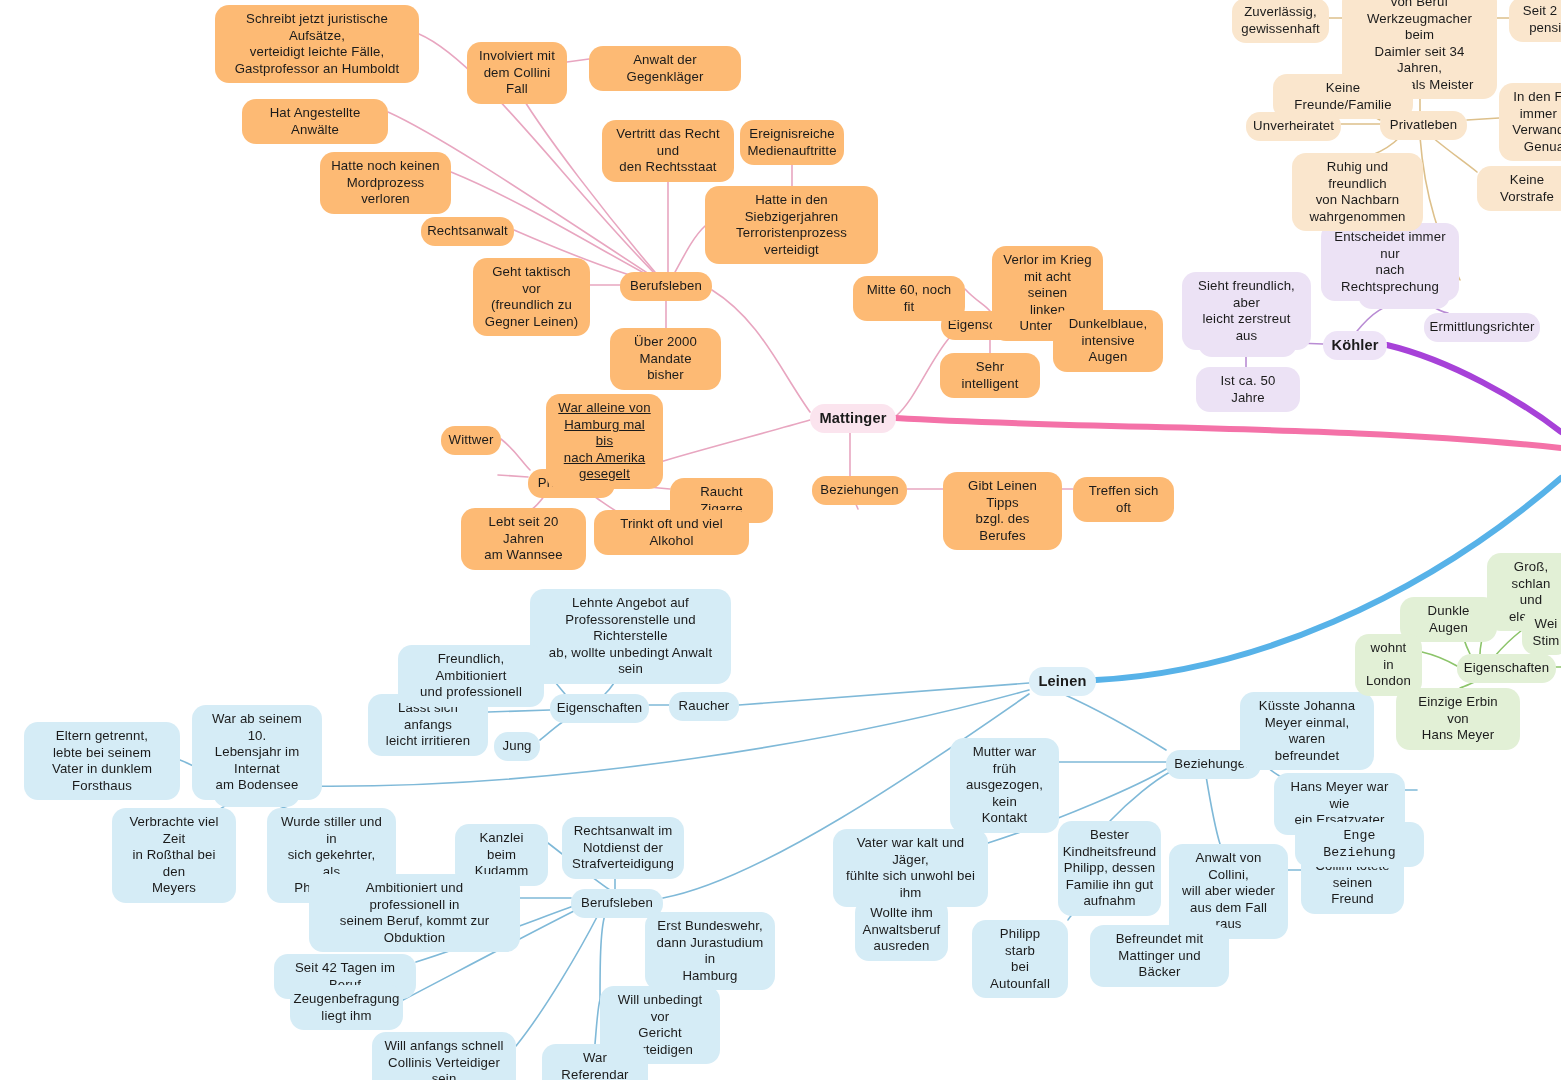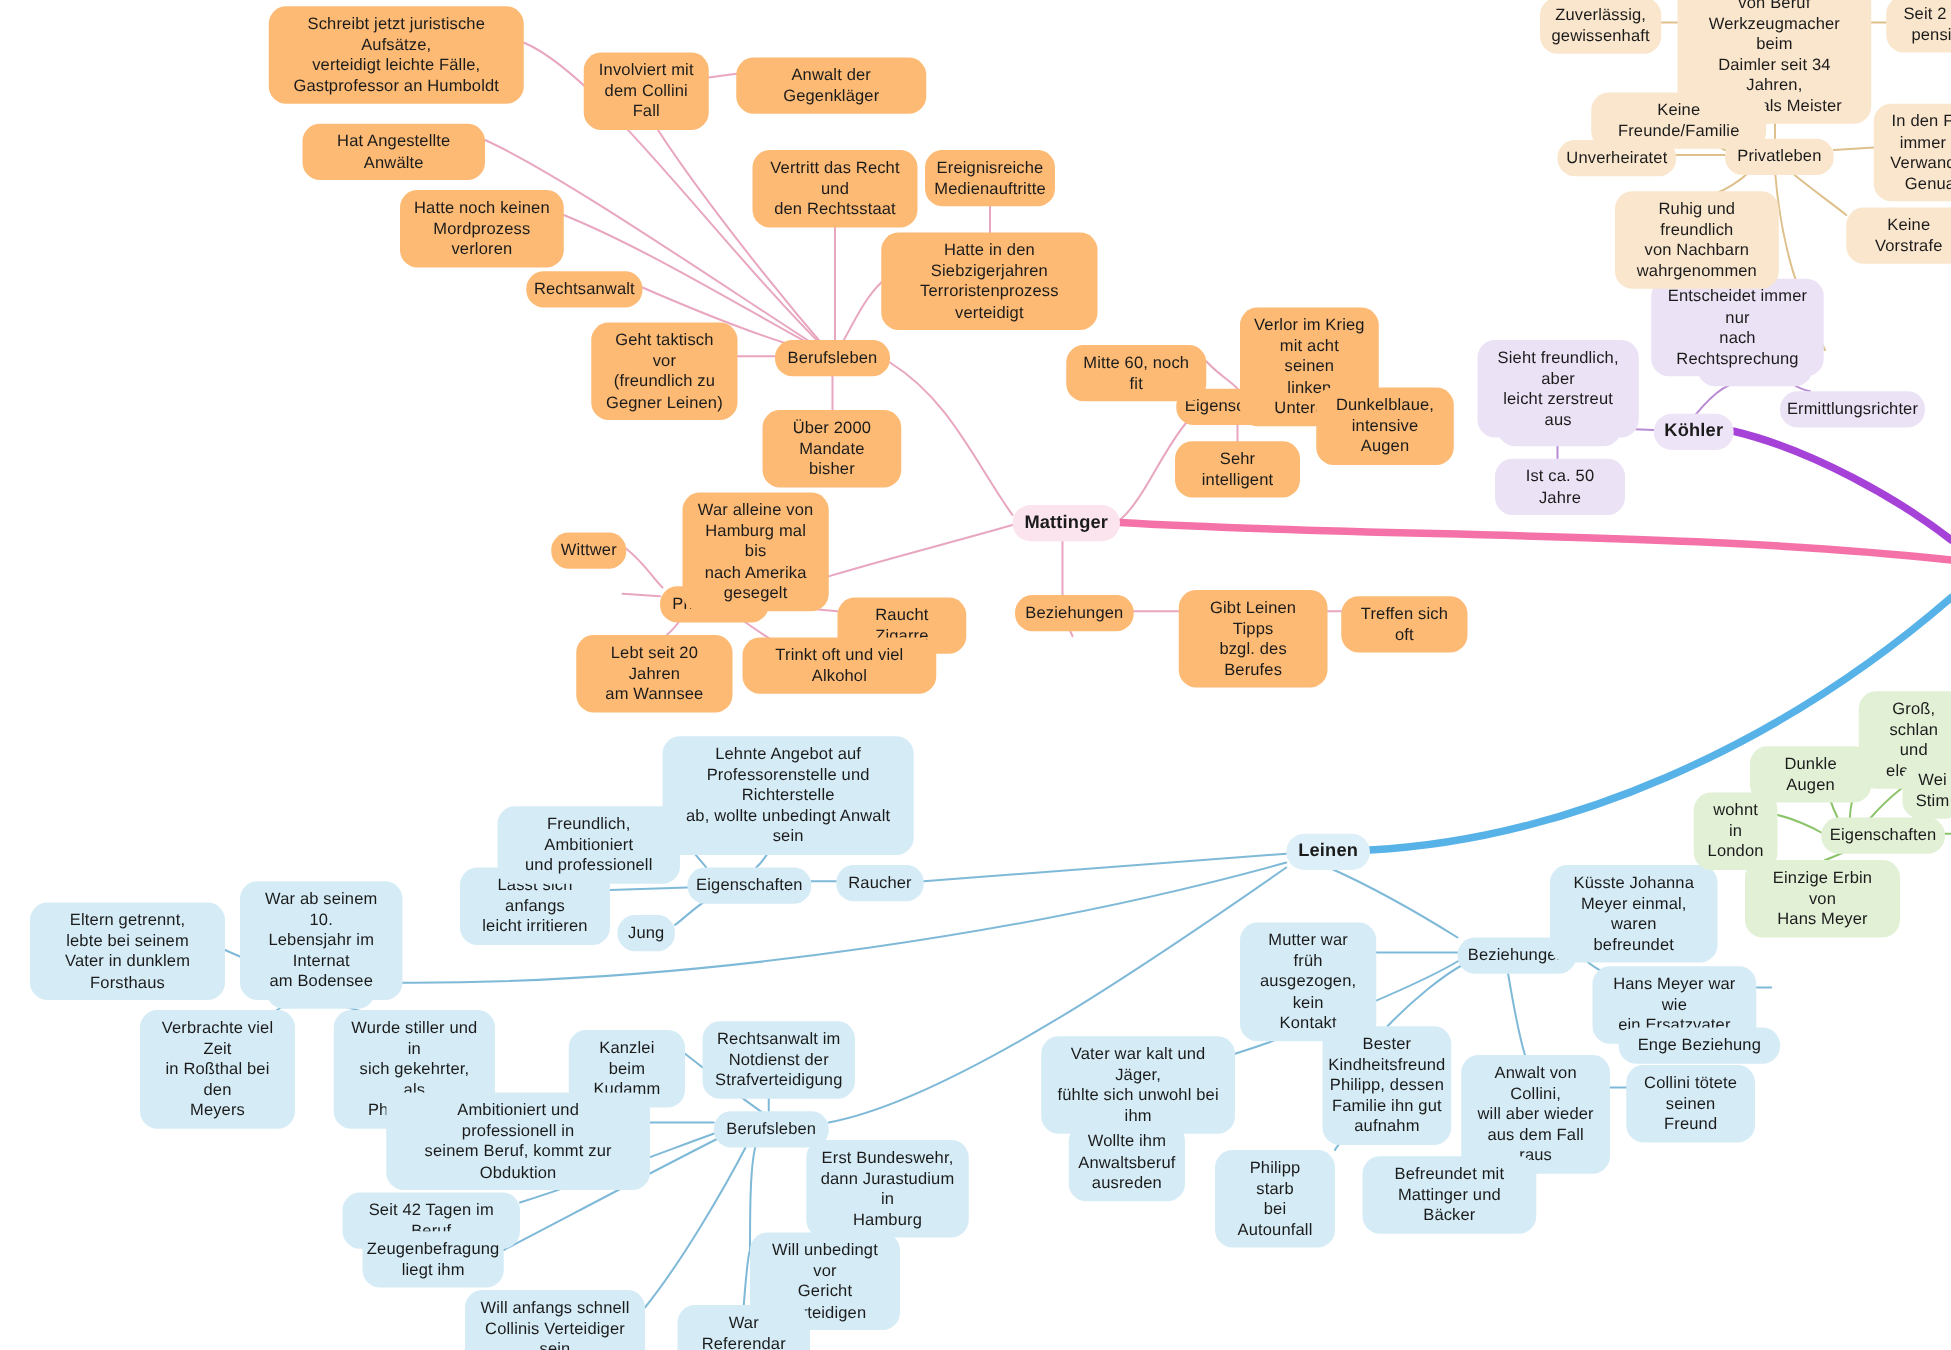--- a/index.html
+++ b/index.html
@@ -190,21 +190,21 @@
     <div class="node c-pink" style="left: 941px; top: 311px; width: 99px; min-height: 26px;">Eigenschaften</div>
     <div class="node c-pink" style="left: 853px; top: 276px; width: 112px; min-height: 26px;">Mitte 60, noch fit</div>
     <div class="node c-pink" style="left: 992px; top: 246px; width: 111px; min-height: 54px;">Verlor im Krieg
 mit acht seinen
 linken Unterarm</div>
     <div class="node c-pink" style="left: 1053px; top: 310px; width: 110px; min-height: 40px;">Dunkelblaue,
 intensive Augen</div>
     <div class="node c-pink" style="left: 940px; top: 353px; width: 100px; min-height: 26px;">Sehr intelligent</div>
     <div class="node c-pink" style="left: 528px; top: 469px; width: 87px; min-height: 26px;">Privatleben</div>
     <div class="node c-pink" style="left: 441px; top: 426px; width: 60px; min-height: 26px;">Wittwer</div>
-    <div class="node c-pink" style="left: 546px; top: 394px; width: 117px; min-height: 69px;">War alleine von
+    <div class="node c-pink" style="left: 546px; top: 394px; width: 117px; min-height: 69px; text-decoration: underline;">War alleine von
 Hamburg mal bis
 nach Amerika
 gesegelt</div>
     <div class="node c-pink" style="left: 670px; top: 478px; width: 103px; min-height: 26px;">Raucht Zigarre</div>
     <div class="node c-pink" style="left: 461px; top: 508px; width: 125px; min-height: 40px;">Lebt seit 20 Jahren
 am Wannsee</div>
     <div class="node c-pink" style="left: 594px; top: 510px; width: 155px; min-height: 26px;">Trinkt oft und viel Alkohol</div>
     <div class="node c-pink" style="left: 812px; top: 476px; width: 95px; min-height: 26px;">Beziehungen</div>
     <div class="node c-pink" style="left: 943px; top: 472px; width: 119px; min-height: 40px;">Gibt Leinen Tipps
 bzgl. des Berufes</div>
@@ -276,21 +276,21 @@
     <div class="node c-blue" style="left: 274px; top: 954px; width: 142px; min-height: 26px;">Seit 42 Tagen im Beruf</div>
     <div class="node c-blue" style="left: 290px; top: 985px; width: 113px; min-height: 40px;">Zeugenbefragung
 liegt ihm</div>
     <div class="node c-blue" style="left: 600px; top: 986px; width: 120px; min-height: 40px;">Will unbedingt vor
 Gericht verteidigen</div>
     <div class="node c-blue" style="left: 372px; top: 1032px; width: 144px; min-height: 40px;">Will anfangs schnell
 Collinis Verteidiger sein</div>
     <div class="node c-blue" style="left: 542px; top: 1044px; width: 106px; min-height: 40px;">War Referendar
 bei Reimers</div>
     <div class="node c-blue" style="left: 1166px; top: 750px; width: 95px; min-height: 26px;">Beziehungen</div>
-    <div class="node c-blue" style="left: 992px; top: 738px; width: 109px; min-height: 54px;">Mutter war früh
+    <div class="node c-blue" style="left: 950px; top: 738px; width: 109px; min-height: 54px;">Mutter war früh
 ausgezogen, kein
 Kontakt</div>
     <div class="node c-blue" style="left: 833px; top: 829px; width: 155px; min-height: 40px;">Vater war kalt und Jäger,
 fühlte sich unwohl bei ihm</div>
     <div class="node c-blue" style="left: 855px; top: 899px; width: 93px; min-height: 54px;">Wollte ihm
 Anwaltsberuf
 ausreden</div>
     <div class="node c-blue" style="left: 1058px; top: 821px; width: 103px; min-height: 83px;">Bester
 Kindheitsfreund
 Philipp, dessen
@@ -303,21 +303,21 @@
 aus dem Fall raus</div>
     <div class="node c-blue" style="left: 1090px; top: 925px; width: 139px; min-height: 40px;">Befreundet mit
 Mattinger und Bäcker</div>
     <div class="node c-blue" style="left: 1301px; top: 852px; width: 103px; min-height: 40px;">Collini tötete
 seinen Freund</div>
     <div class="node c-blue" style="left: 1240px; top: 692px; width: 134px; min-height: 54px;">Küsste Johanna
 Meyer einmal, waren
 befreundet</div>
     <div class="node c-blue" style="left: 1274px; top: 773px; width: 131px; min-height: 40px;">Hans Meyer war wie
 ein Ersatzvater</div>
-    <div class="node c-blue" style="left: 1295px; top: 822px; width: 129px; min-height: 26px;">Enge Beziehung</div>
+    <div class="node c-blue" style="left: 1295px; top: 822px; width: 129px; min-height: 26px; font-family: Liberation Mono, monospace;">Enge Beziehung</div>
     <div class="node c-green2" style="left: 1457px; top: 654px; width: 99px; min-height: 26px;">Eigenschaften</div>
     <div class="node c-green2" style="left: 1487px; top: 553px; width: 88px; min-height: 40px;">Groß, schlan
 und elegant</div>
     <div class="node c-green2" style="left: 1400px; top: 597px; width: 97px; min-height: 26px;">Dunkle Augen</div>
     <div class="node c-green2" style="left: 1522px; top: 610px; width: 48px; min-height: 40px;">Wei
 Stim</div>
     <div class="node c-green2" style="left: 1355px; top: 634px; width: 67px; min-height: 40px;">wohnt in
 London</div>
     <div class="node c-green2" style="left: 1396px; top: 688px; width: 124px; min-height: 40px;">Einzige Erbin von
 Hans Meyer</div>

